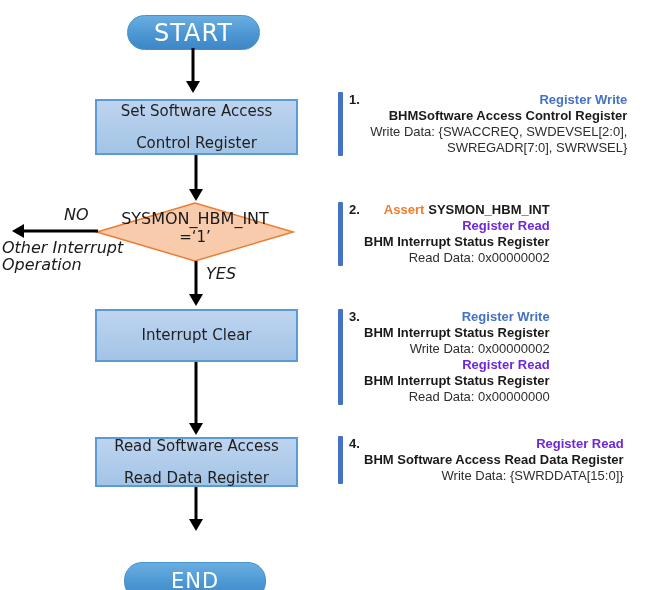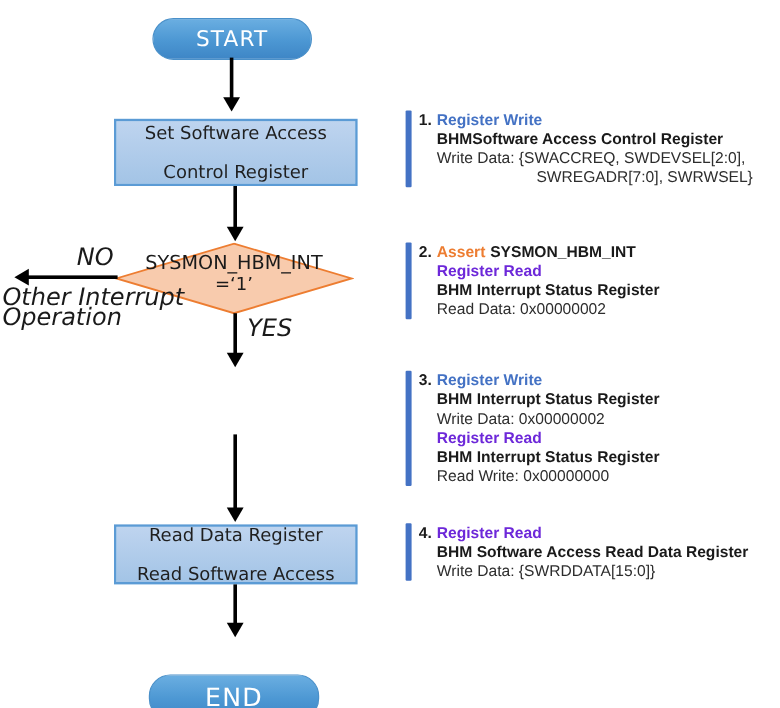--- a/index.html
+++ b/index.html
@@ -4,21 +4,21 @@
 <style>
   html,body { margin:0; padding:0; background:#ffffff; }
   .stage { position:relative; width:650px; height:590px; background:#ffffff; overflow:hidden;
            font-family:"Liberation Sans", sans-serif; }
 
   
   .terminator { position:absolute; border-radius:18px;
     background:linear-gradient(180deg,#6AAEE1 0%,#4C97D3 55%,#3E86C6 100%);
     border:1px solid #4A90C9; color:#ffffff;
     display:flex; align-items:center; justify-content:center;
-    font-family:"DejaVu Sans", sans-serif; font-size:18px; letter-spacing:1px; }
+    font-family:"DejaVu Sans", sans-serif; font-size:24px; letter-spacing:1px; }
   .process { position:absolute; box-sizing:border-box;
     background:linear-gradient(180deg,#BED4EF 0%,#A3C4E6 100%);
     border:2px solid #5B9BD5; color:#1f1f1f;
     display:flex; flex-direction:column; align-items:center; justify-content:center;
     font-family:"DejaVu Sans", sans-serif; font-size:15px; line-height:19px; text-align:center;gap:13px; }
   .diamond-svg { position:absolute; }
   .diamond-text { position:absolute; text-align:center; color:#1a1a1a;
     font-family:"DejaVu Sans", sans-serif; }
   .diamond-text .l1 { font-size:16px; line-height:20px; }
   .diamond-text .l2 { font-size:15px; line-height:17px; }
@@ -31,29 +31,29 @@
     width:0; height:0; border-left:7px solid transparent; border-right:7px solid transparent;
     border-top:12px solid #000; }
   .arrow-left { position:absolute; height:14px; }
   .arrow-left .shaft { position:absolute; left:10px; right:0; top:50%;
     transform:translateY(-50%); height:3px; background:#000; }
   .arrow-left .head { position:absolute; left:0; top:50%; transform:translateY(-50%);
     width:0; height:0; border-top:7px solid transparent; border-bottom:7px solid transparent;
     border-right:12px solid #000; }
 
   .flow-label { position:absolute; font-family:"DejaVu Sans", sans-serif;
-    font-style:italic; font-size:20px; line-height:17px; color:#1a1a1a; white-space:nowrap;text-align:center; }
+    font-style:italic; font-size:16px; line-height:17px; color:#1a1a1a; white-space:nowrap;text-align:center; }
 
   
   .annotation { position:absolute; left:338px; display:flex; }
   .ann-bar { width:5px; background:#4472C4; border-radius:1px; margin-right:6px; flex:none; }
   .ann-num { font-weight:bold; font-size:13px; line-height:16px; width:15px;
     color:#1a1a1a; flex:none; }
   .ann-lines { font-size:13px; line-height:16px; }
-  .ann-line { height:16px; white-space:nowrap; }
+  .ann-line { height:16px; white-space:nowrap;text-align:right; }
   .t-blue   { color:#4472C4; font-weight:bold; }
   .t-green  { color:#6d28d9; font-weight:bold; }
   .t-orange { color:#ED7D31; font-weight:bold; margin-right:4px;margin-top:16px; }
   .t-bold   { color:#1a1a1a; font-weight:bold; }
   .t-norm   { color:#2d2d2d; }
   .indent   { padding-left:83px; }
 </style>
 </head>
 <body>
 
@@ -93,29 +93,32 @@
   <div class="flow-label" style="left:64px; top:206px;">NO</div>
   <div class="flow-label" style="left:2px; top:239px;">Other Interrupt</div>
   <div class="flow-label" style="left:2px; top:256px;">Operation</div>
 
   <div class="arrow-v" style="left:189px; top:261px; height:45px;">
     <div class="shaft"></div>
     <div class="head"></div>
   </div>
   <div class="flow-label" style="left:206px; top:265px;">YES</div>
 
+  <div class="process" style="left:95px; top:309px; width:203px; height:53px;">
+    <span>Interrupt Clear</span>
+  </div>
 
   <div class="arrow-v" style="left:189px; top:362px; height:73px;">
     <div class="shaft"></div>
     <div class="head"></div>
   </div>
 
   <div class="process" style="left:95px; top:437px; width:203px; height:50px;">
+    <span>Read Software Access</span>
     <span>Read Data Register</span>
-    <span>Read Software Access</span>
   </div>
 
   <div class="arrow-v" style="left:189px; top:487px; height:44px;">
     <div class="shaft"></div>
     <div class="head"></div>
   </div>
 
   <div class="terminator" style="left:124px; top:562px; width:140px; height:36px; font-size:21px;">
     <span>END</span>
   </div>
@@ -146,21 +149,21 @@
 
   <div class="annotation" style="top:309px;">
     <div class="ann-bar"></div>
     <div class="ann-num">3.</div>
     <div class="ann-lines">
       <div class="ann-line"><span class="t-blue">Register Write</span></div>
       <div class="ann-line"><span class="t-bold">BHM Interrupt Status Register</span></div>
       <div class="ann-line"><span class="t-norm">Write Data: 0x00000002</span></div>
       <div class="ann-line"><span class="t-green">Register Read</span></div>
       <div class="ann-line"><span class="t-bold">BHM Interrupt Status Register</span></div>
-      <div class="ann-line"><span class="t-norm">Read Write: 0x00000000</span></div>
+      <div class="ann-line"><span class="t-norm">Read Data: 0x00000000</span></div>
     </div>
   </div>
 
   <div class="annotation" style="top:436px;">
     <div class="ann-bar"></div>
     <div class="ann-num">4.</div>
     <div class="ann-lines">
       <div class="ann-line"><span class="t-green">Register Read</span></div>
       <div class="ann-line"><span class="t-bold">BHM Software Access Read Data Register</span></div>
       <div class="ann-line"><span class="t-norm">Write Data: {SWRDDATA[15:0]}</span></div>

